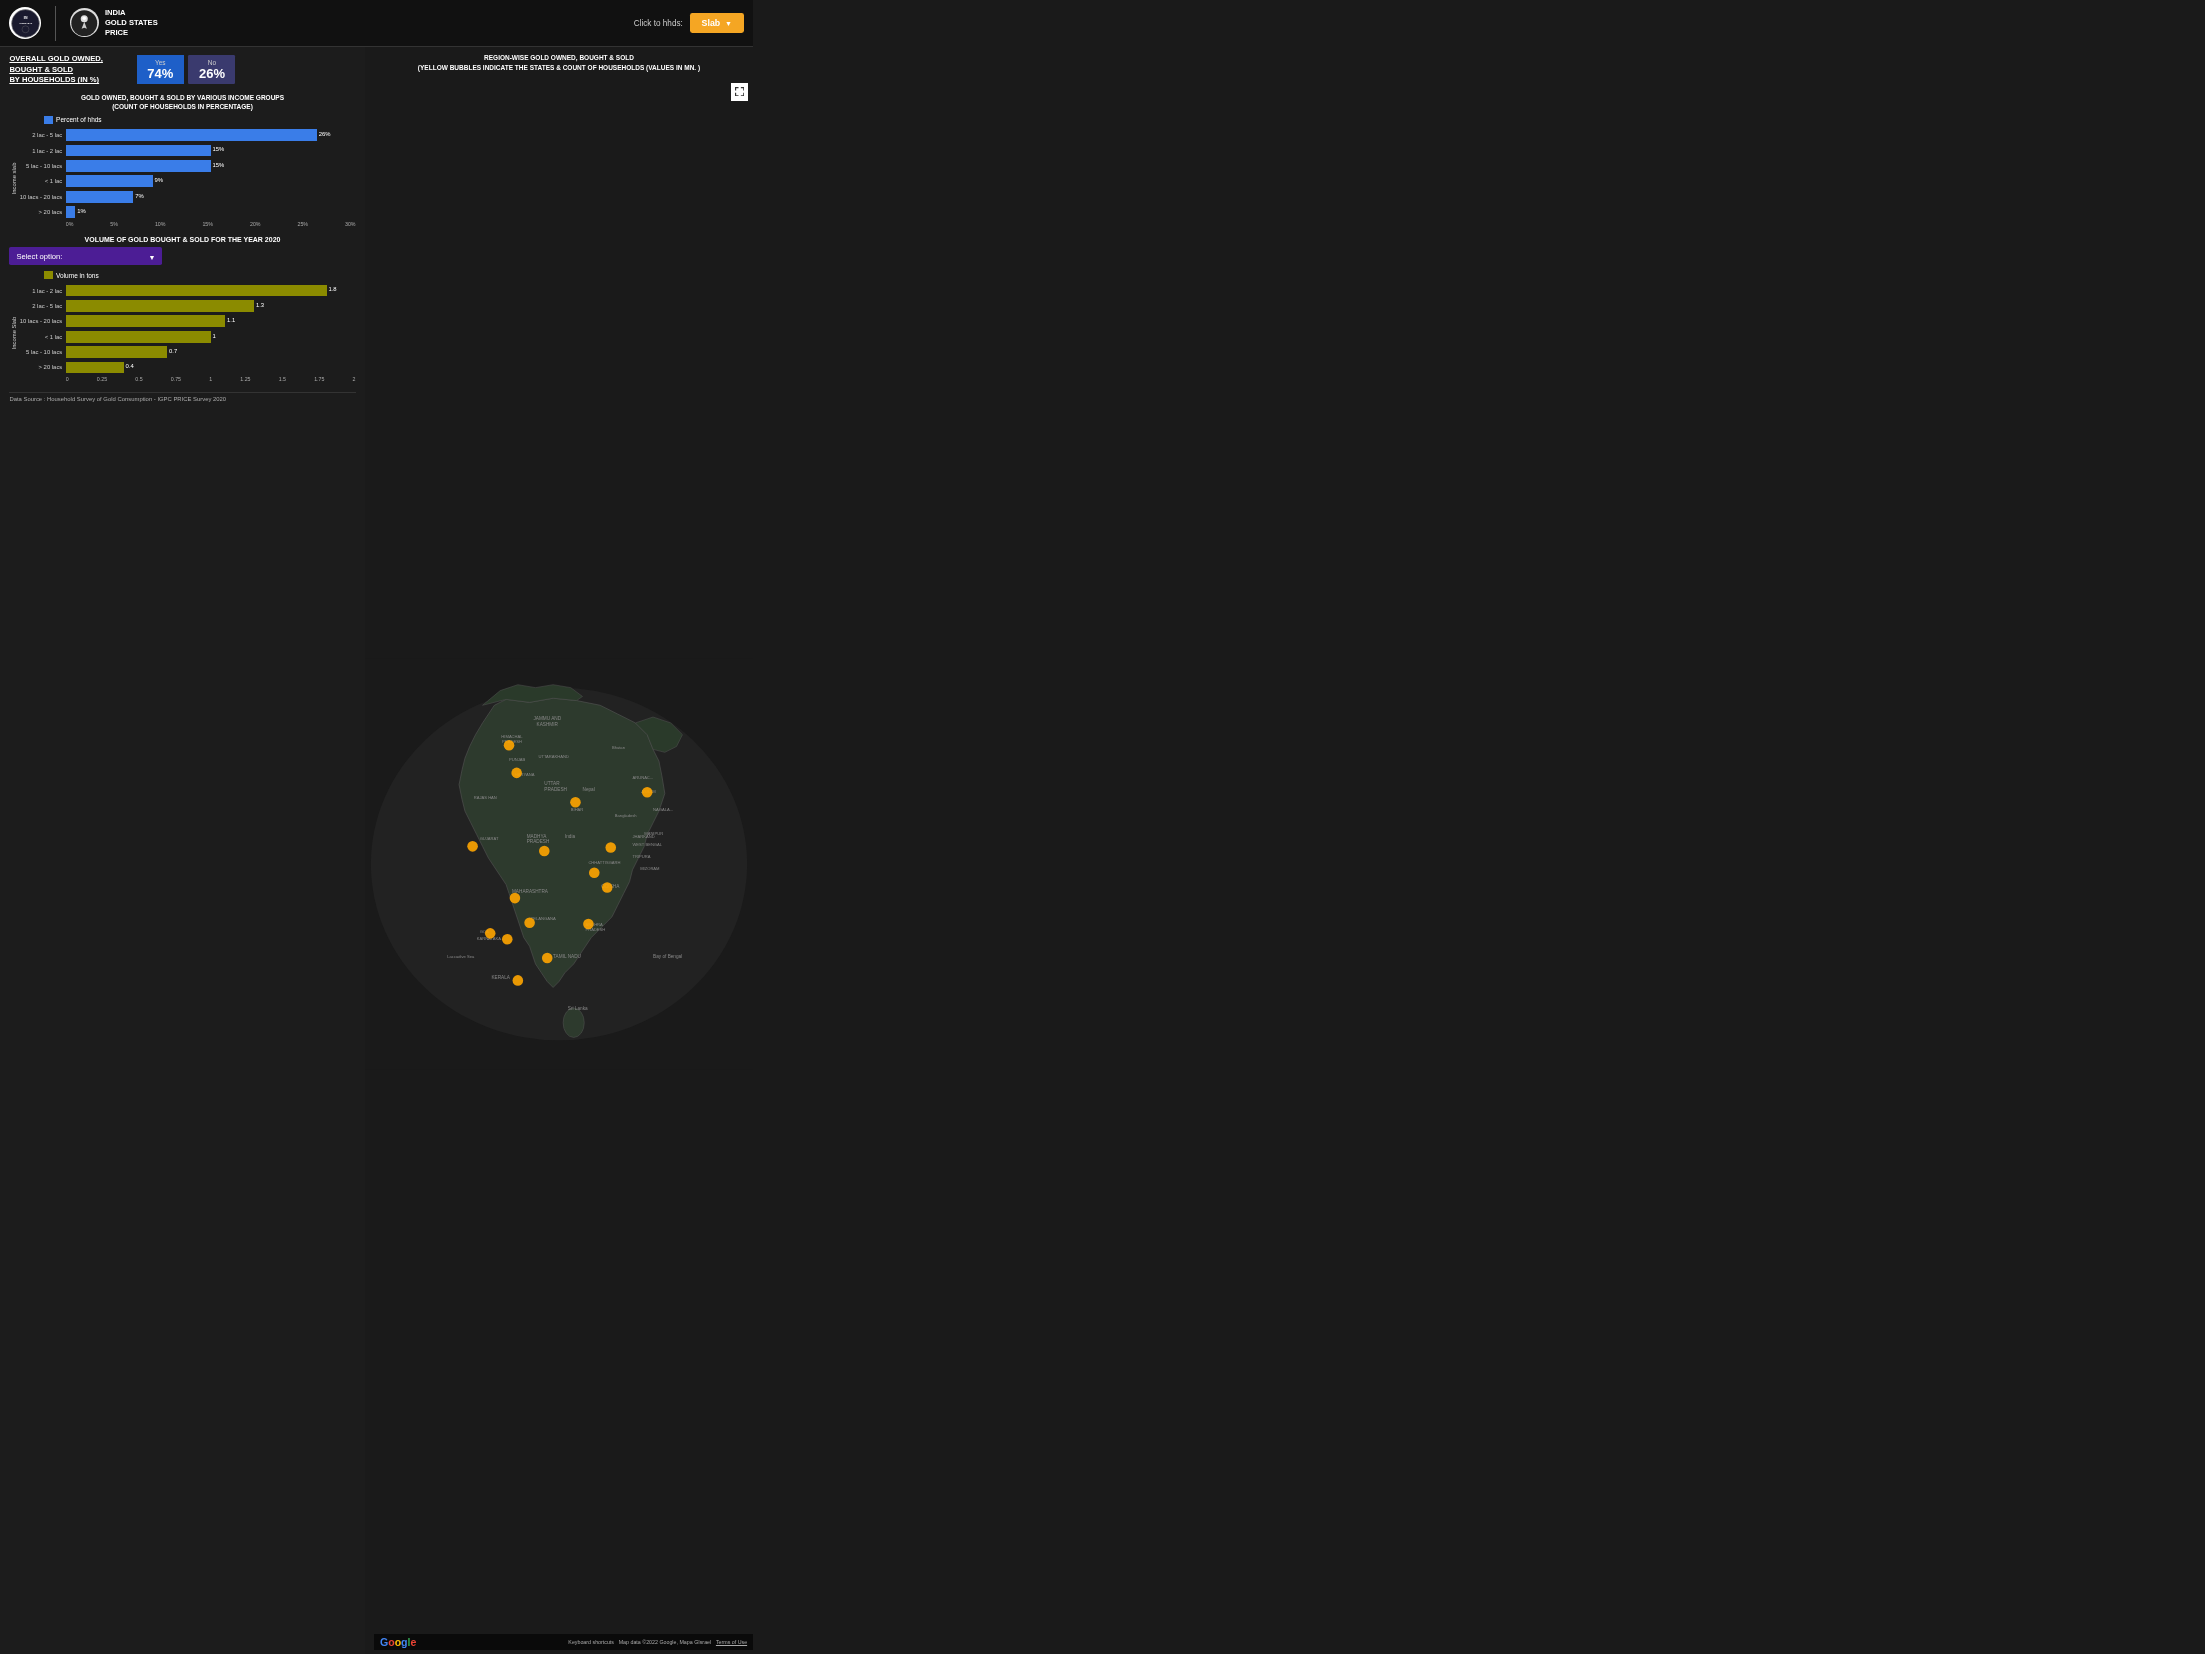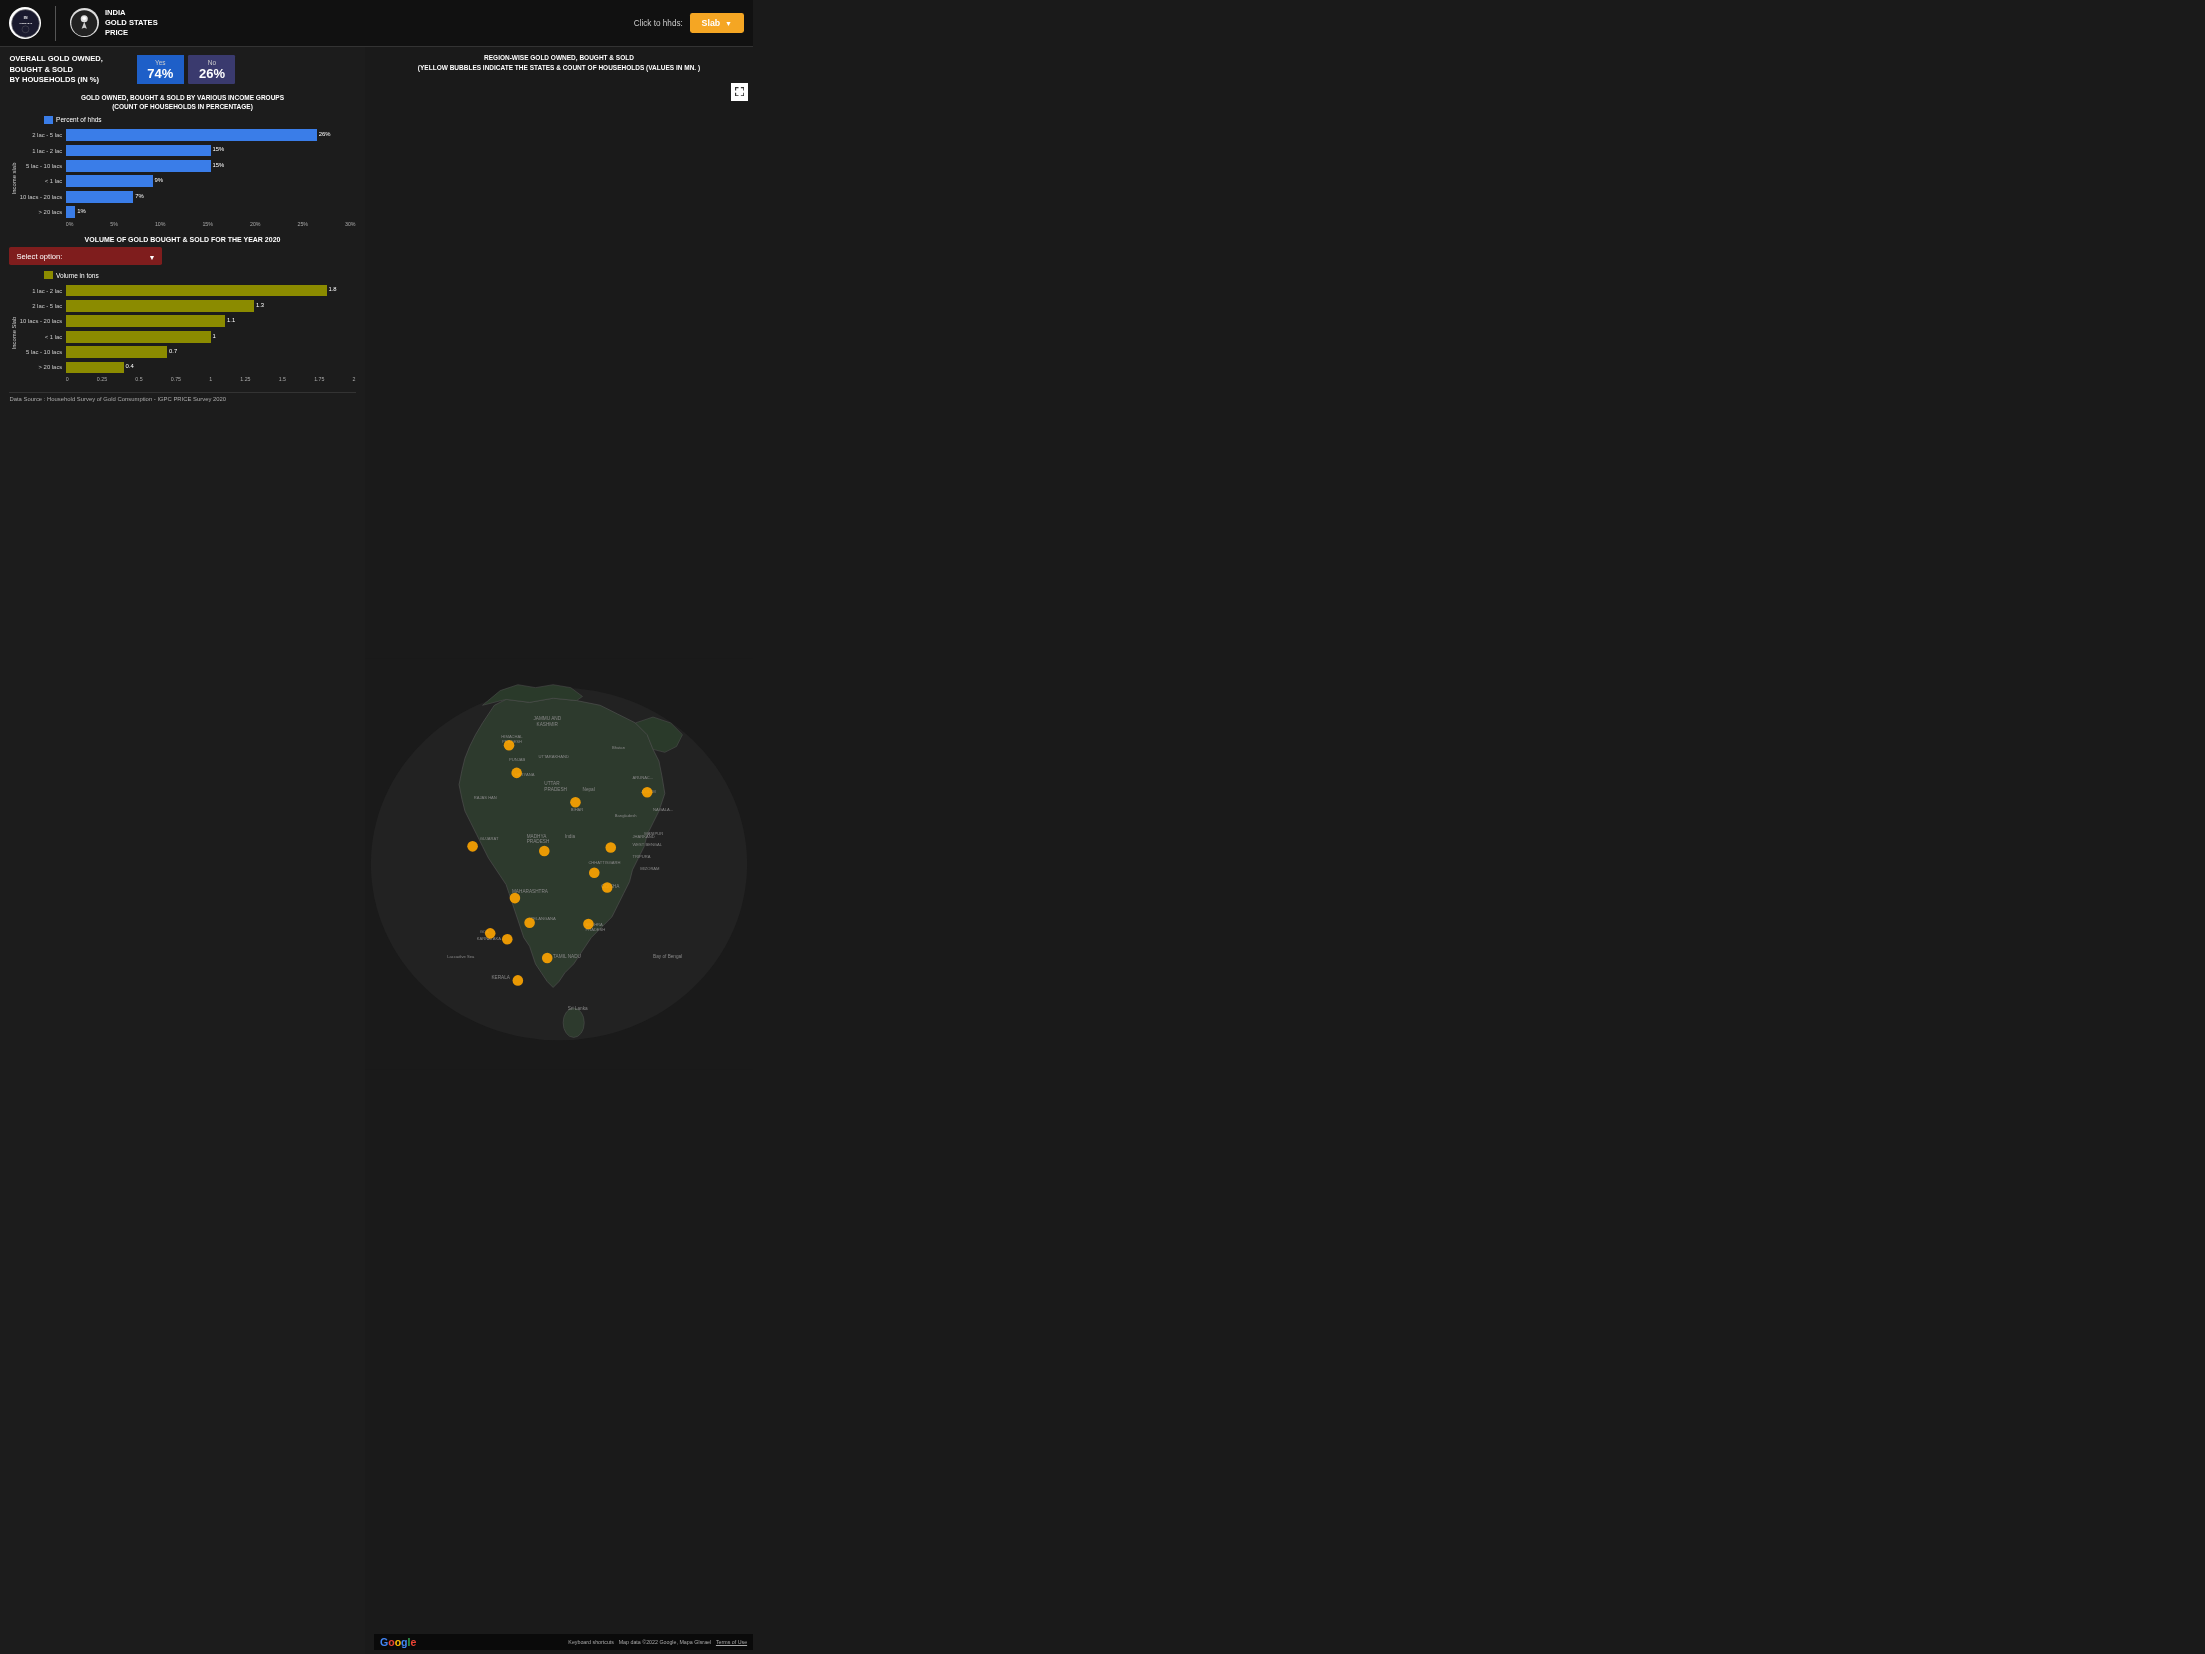--- a/index.html
+++ b/index.html
@@ -115,20 +115,21 @@
       align-items: center;
       gap: 9.4px;
       margin-bottom: 7px;
     }
     .overall-title {
       font-size: 7.6px;
       font-weight: bold;
       color: #fff;
       max-width: 118px;
       line-height: 1.4;
+      text-decoration: underline;
     }
     .yes-no-boxes {
       display: flex;
       gap: 4.7px;
     }
     .yes-box {
       background: #1e5fc8;
       padding: 3.5px 9.4px;
       text-align: center;
       border-radius: 0;
@@ -233,21 +234,21 @@
 
     
     .volume-title {
       font-size: 7px;
       font-weight: bold;
       color: #fff;
       text-align: center;
       margin: 4.7px 0 3.5px;
     }
     .select-dropdown {
-      background: #7f1d1d;
+      background: #4c1d95;
       color: #fff;
       border: none;
       padding: 4.7px 7px;
       font-size: 7.6px;
       border-radius: 1.8px;
       cursor: pointer;
       width: 153px;
       margin-bottom: 5.9px;
       display: flex;
       align-items: flex-end;

